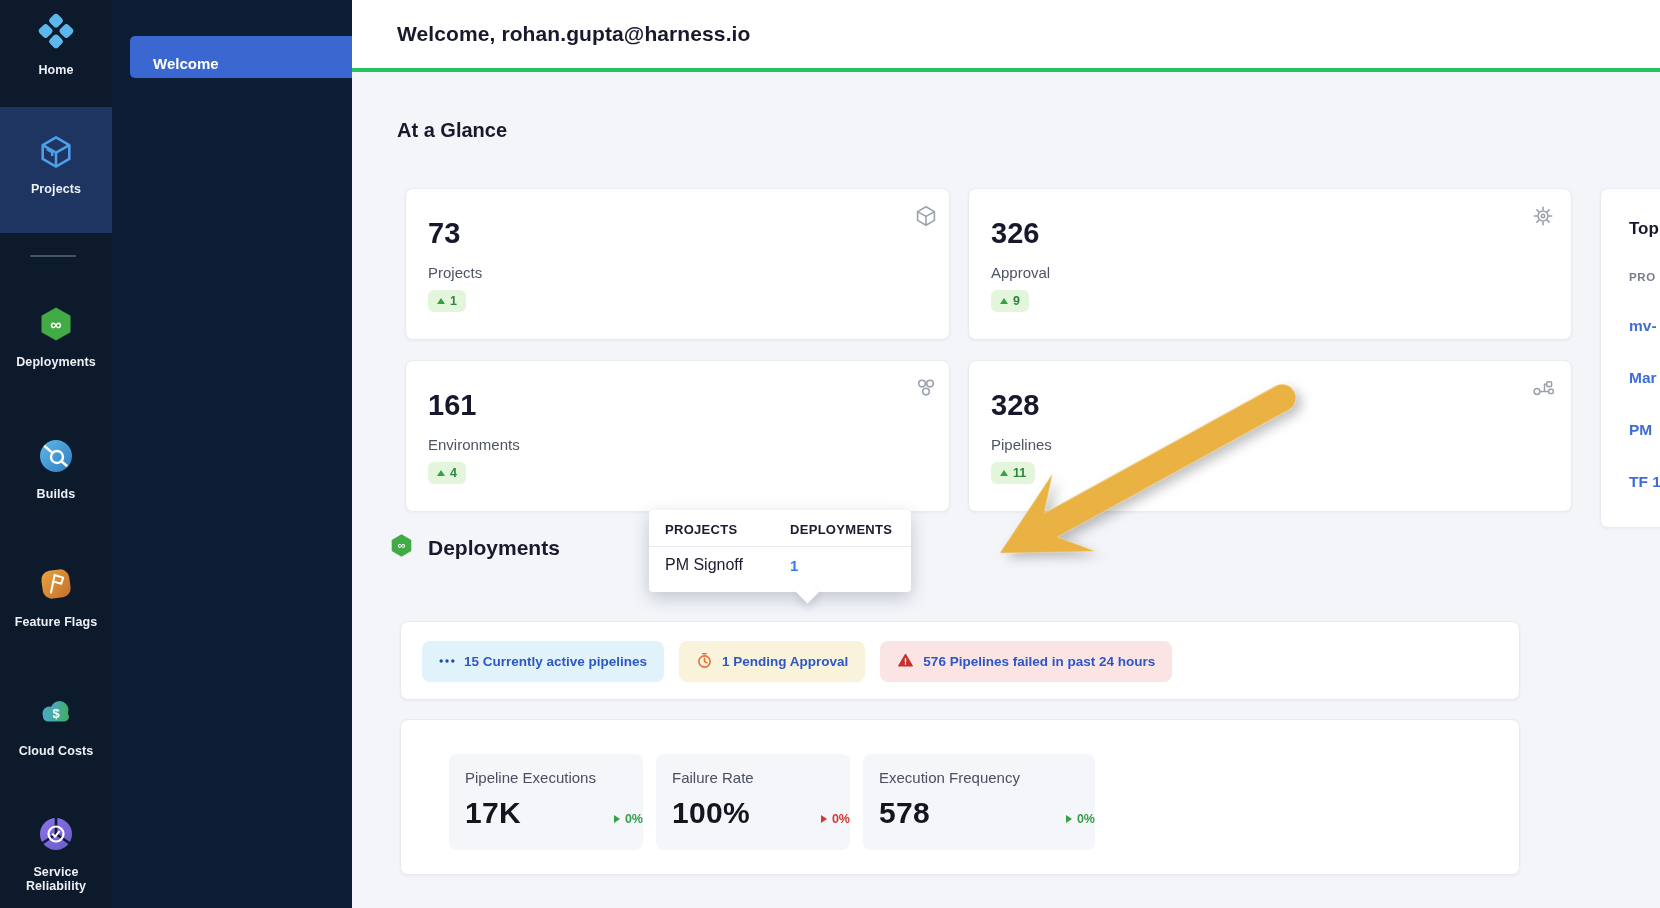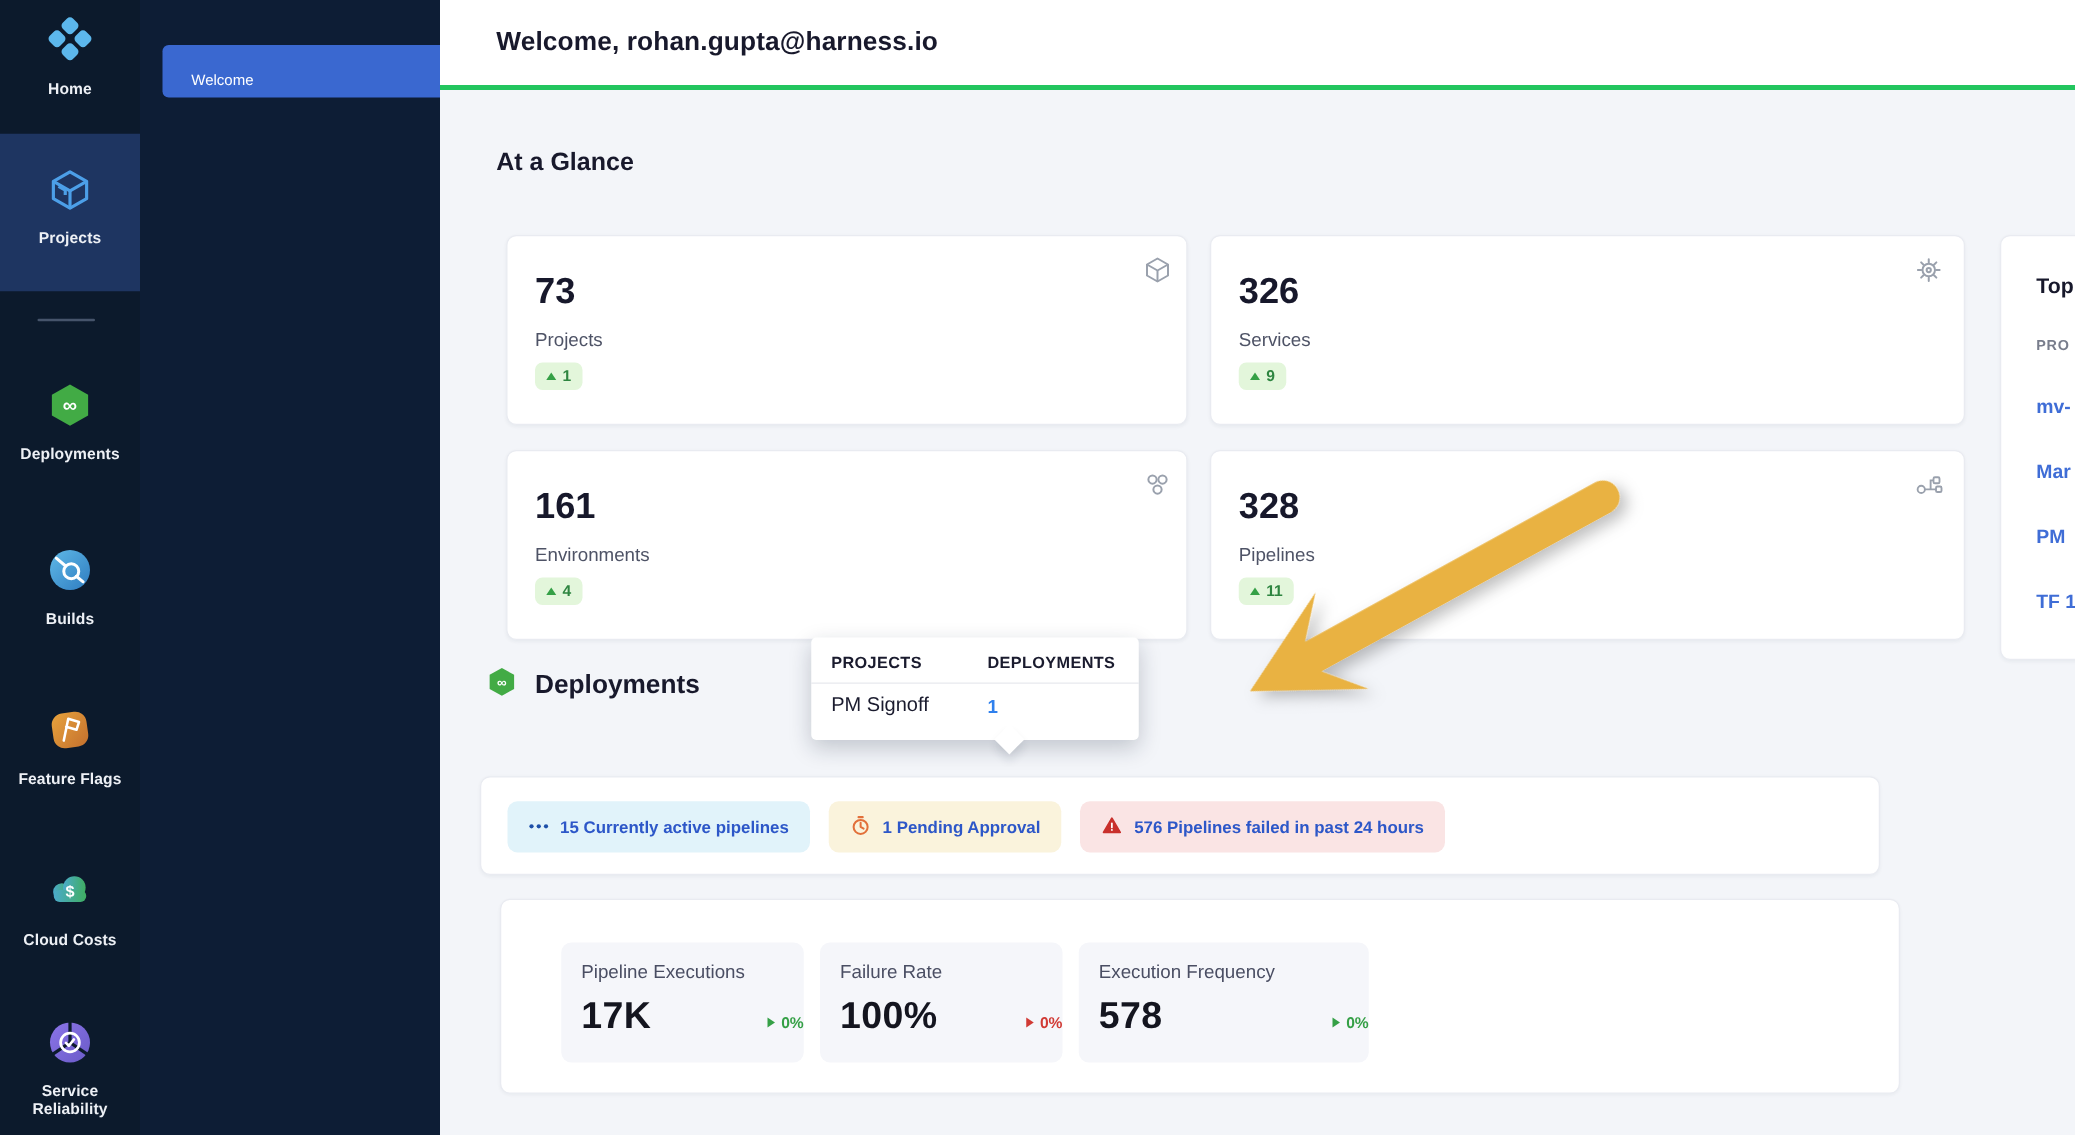--- a/index.html
+++ b/index.html
@@ -10,21 +10,21 @@
   
   .rail { position:absolute; left:0; top:0; width:112px; height:908px; background:#0C1A2C; z-index:5; }
   .rail-item { position:absolute; left:0; width:112px; display:flex; flex-direction:column; align-items:center; gap:7px; cursor:pointer; padding-top:8px; }
   .rail-item .lbl { font-size:12.5px; font-weight:700; color:#EDF0F5; text-align:center; line-height:1.15; width:100px; letter-spacing:.1px; }
   .rail-item.active-bg { background:#1E3561; padding-top:26px; height:126px; }
   .rail-divider { position:absolute; left:30px; top:255px; width:46px; height:2px; background:#46546B; border-radius:2px; }
 
   
   .subnav { position:absolute; left:112px; top:0; width:240px; height:908px; background:#0D1D35; z-index:4; }
   .subnav-item { position:absolute; left:18px; right:0; top:36px; height:42px; background:#3A68D0; border-radius:5px 0 0 5px; display:flex; align-items:center; padding-left:23px; cursor:pointer; }
-  .subnav-item .lbl { color:#FFFFFF; font-size:12px; font-weight:400;margin-top:13px; }
+  .subnav-item .lbl { color:#FFFFFF; font-size:15px; font-weight:700;margin-top:13px; }
 
   
   .main { position:absolute; left:352px; top:0; width:1308px; height:908px; }
   .main-header { position:absolute; left:0; top:0; width:1308px; height:72px; background:#FFFFFF; border-bottom:4px solid #22c55e; display:flex; align-items:center; padding-left:45px; }
   .main-header h1 { font-size:21px; font-weight:700; color:#18192C; letter-spacing:.1px; }
   .content { position:absolute; left:0; top:72px; width:1308px; height:836px; background:#F3F5F9; }
 
   .section-title { position:absolute; left:45px; top:47px; font-size:20px; font-weight:700; color:#18192C; }
 
   
@@ -51,21 +51,21 @@
   .tooltip { position:absolute; left:297px; top:438px; width:262px; height:82px; background:#FFFFFF; border-radius:4px; box-shadow:0 6px 18px rgba(20,30,55,.22); z-index:20; }
   .tooltip-head { display:flex; padding:12px 16px 9px 16px; border-bottom:1px solid #E7E9EE; }
   .tooltip-head .h1c { width:125px; font-size:13px; font-weight:700; color:#1A1B2E; letter-spacing:.3px; }
   .tooltip-head .h2c { font-size:13px; font-weight:700; color:#1A1B2E; letter-spacing:.3px; }
   .tooltip-row { display:flex; align-items:center; padding:9px 16px 0 16px; }
   .tooltip-row .rl { width:125px; font-size:16px; font-weight:500; color:#1A1B2E; }
   .tooltip-row .rv { font-size:15px; font-weight:600; color:#2F80ED; cursor:pointer; }
   .tooltip-caret { position:absolute; left:150px; bottom:-8px; width:17px; height:17px; background:#FFFFFF; transform:rotate(45deg); box-shadow:4px 4px 8px rgba(20,30,55,.12); }
 
   
-  .badges-card { position:absolute; left:32px; top:549px; width:1120px; height:79px; padding:19px 0 0 21px; display:flex; gap:15px;text-align:right; }
+  .badges-card { position:absolute; left:48px; top:549px; width:1120px; height:79px; padding:19px 0 0 21px; display:flex; gap:15px;text-align:right; }
   .chip { display:inline-flex; align-items:center; gap:9px; height:41px; padding:0 17px; border-radius:8px; font-size:13.5px; font-weight:700; color:#2D57C8; cursor:pointer; white-space:nowrap; }
   .chip.blue { background:#E1F3FA; }
   .chip.yellow { background:#FAF3DC; }
   .chip.red { background:#FAE4E4; }
 
   
   .metrics-card { position:absolute; left:48px; top:647px; width:1120px; height:156px; padding:34px 0 0 48px; display:flex; gap:13px; }
   .metric-panel { width:194px; height:96px; background:#F5F6FA; border-radius:8px; padding:15px 0 0 16px; }
   .metric-label { font-size:15px; font-weight:500; color:#4A4E63; }
   .metric-valrow { display:flex; align-items:baseline; gap:14px; margin-top:10px;justify-content:space-between; }
@@ -228,21 +228,21 @@
           <svg width="24" height="24" viewBox="0 0 24 24" fill="none" stroke="#9AA1AD" stroke-width="1.6" stroke-linejoin="round">
               <path d="M12 2.8 20.4 7.6 V16.4 L12 21.2 3.6 16.4 V7.6 Z"></path>
               <path d="M3.6 7.6 12 12.4 20.4 7.6"></path>
               <path d="M12 12.4 V21.2"></path>
             </svg>
         </span>
       </div>
 
       <div class="card stat-card col2" style="left:616px; top:116px; width:604px;">
         <div class="stat-value">326</div>
-        <div class="stat-label">Services</div>
+        <div class="stat-label">Approval</div>
         <span class="stat-delta">
           <span class="tri-up"></span>
           <span>9</span>
         </span>
         <span class="card-icon">
           <svg width="24" height="24" viewBox="0 0 24 24" fill="none" stroke="#9AA1AD" stroke-width="1.6" stroke-linecap="round">
               <circle cx="12" cy="12" r="5"></circle>
               <circle cx="12" cy="12" r="1.7"></circle>
               <path d="M12 3.3 V6 M12 18 V20.7 M3.3 12 H6 M18 12 H20.7 M5.9 5.9 L7.8 7.8 M16.2 16.2 L18.1 18.1 M18.1 5.9 L16.2 7.8 M7.8 16.2 L5.9 18.1"></path>
             </svg>

